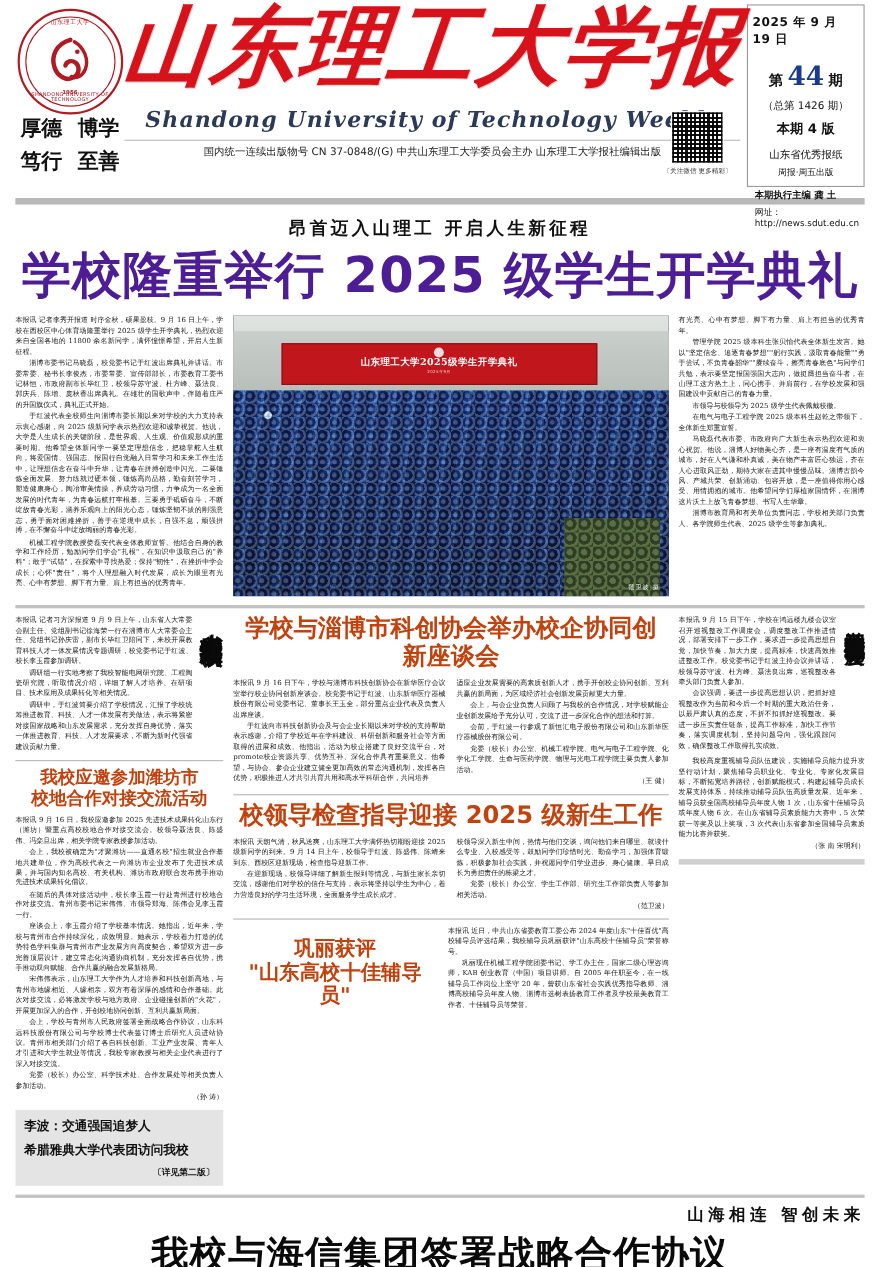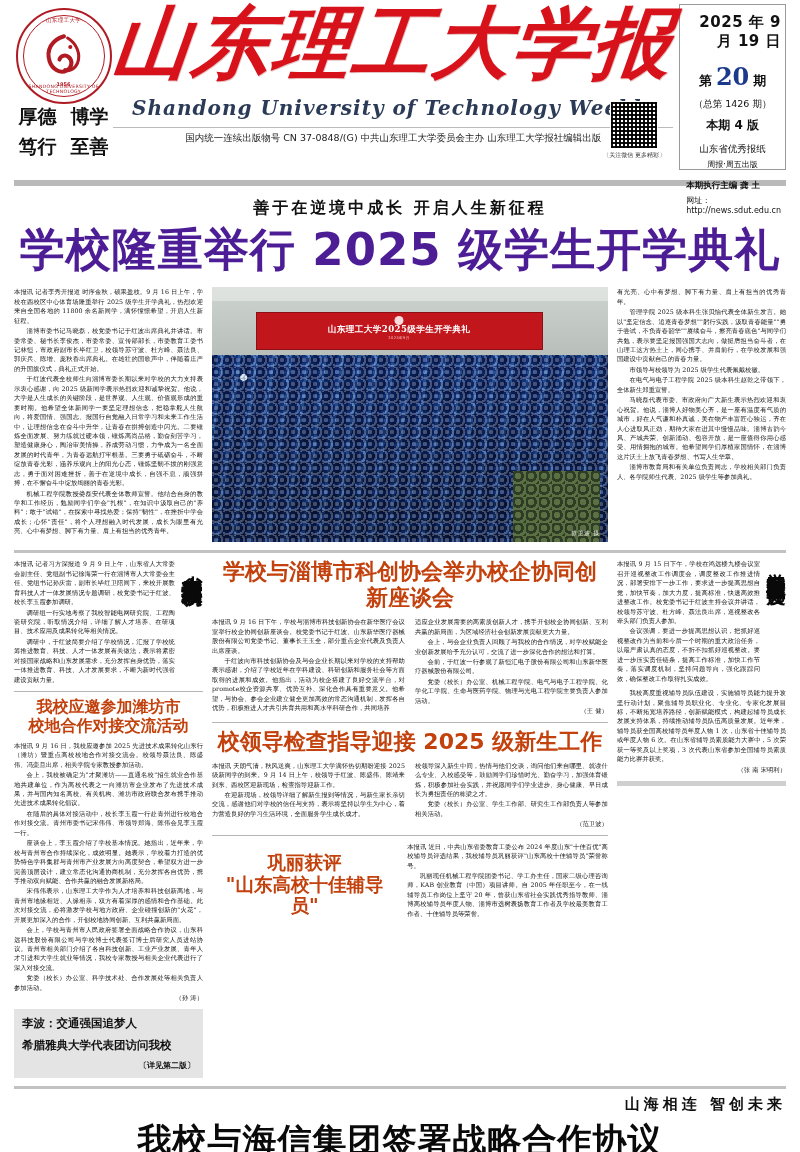--- a/index.html
+++ b/index.html
@@ -39,21 +39,21 @@
 
   .qr-wrap{position:absolute;right:8px;bottom:16px;width:62px;text-align:center;}
   .qr{width:46px;height:46px;margin:0 auto;background:
       repeating-linear-gradient(90deg,#111 0 2px,#fff 2px 4px),
       repeating-linear-gradient(0deg,#111 0 2px,#fff 2px 4px);
       background-blend-mode:multiply;border:1px solid #fff;}
   .qr-cap{font-size:6px;color:#333;margin-top:2px;white-space:nowrap;}
 
   .mast-right{width:112px;border:1px solid #9a9a9a;margin:4px 0 6px 6px;
               display:flex;flex-direction:column;align-items:center;padding:8px 4px;box-sizing:border-box;}
-  .mr-date{font-size:15px;font-weight:bold;letter-spacing:.5px;text-align:right;}
+  .mr-date{font-size:11px;font-weight:bold;letter-spacing:.5px;}
   .mr-issue{margin-top:11px;font-size:13px;font-weight:bold;display:flex;align-items:baseline;gap:4px;}
   .mr-issue b{font-size:24px;color:#1b3a8c;font-family:"DejaVu Serif","Liberation Serif",serif;}
   .mr-total{margin-top:7px;font-size:9.5px;}
   .mr-pages{margin-top:6px;font-size:12px;font-weight:bold;}
   .mr-award{margin-top:9px;font-size:9.5px;}
   .mr-freq{margin-top:3px;font-size:8px;}
   .mr-editor{margin-top:10px;font-size:8.5px;font-weight:bold;align-self:flex-start;padding-left:2px;}
   .mr-url{margin-top:3px;font-size:8px;align-self:flex-start;padding-left:2px;}
 
   .mast-bar{height:6px;background:#b9b9b9;margin:4px 0 0;}
@@ -160,36 +160,36 @@
       <div class="qr-wrap">
         <div class="qr"></div>
         <div class="qr-cap">〔关注微信 更多精彩〕</div>
       </div>
     </div>
 
     <div class="mast-right">
       <div class="mr-date">2025 年 9 月 19 日</div>
       <div class="mr-issue">
         <span>第</span>
-        <b>20</b>
+        <b>44</b>
         <span>期</span>
       </div>
       <div class="mr-total">（总第 1426 期）</div>
       <div class="mr-pages">本期 4 版</div>
       <div class="mr-award">山东省优秀报纸</div>
       <div class="mr-freq">周报·周五出版</div>
       <div class="mr-editor">本期执行主编  龚  土</div>
       <div class="mr-url">网址：http://news.sdut.edu.cn</div>
     </div>
   </div>
 
   <div class="mast-bar"></div>
 
   <div class="lead">
-    <div class="lead-kicker">善于在逆境中成长    开启人生新征程</div>
+    <div class="lead-kicker">昂首迈入山理工    开启人生新征程</div>
     <div class="lead-title">学校隆重举行 2025 级学生开学典礼</div>
   </div>
 
   <div class="grid">
 
     <div class="col colL bodytext">
       <p class="lede">本报讯   记者李秀开报道   时序金秋，硕果盈枝。9 月 16 日上午，学校在西校区中心体育场隆重举行 2025 级学生开学典礼，热烈欢迎来自全国各地的 11800 余名新同学，满怀憧憬希望，开启人生新征程。</p>
       <p>淄博市委书记马晓磊，校党委书记于红波出席典礼并讲话。市委常委、秘书长李俊杰，市委常委、宣传部部长，市委教育工委书记林恒，市政府副市长毕红卫，校领导苏守波、杜方峰、聂法良、郭庆兵、陈增、庞秋香出席典礼。在雄壮的国歌声中，伴随着庄严的升国旗仪式，典礼正式开始。</p>
       <p>于红波代表全校师生向淄博市委长期以来对学校的大力支持表示衷心感谢，向 2025 级新同学表示热烈欢迎和诚挚祝贺。他说，大学是人生成长的关键阶段，是世界观、人生观、价值观形成的重要时期。他希望全体新同学一要坚定理想信念，把稳掌舵人生航向，将爱国情、强国志、报国行自觉融入日常学习和未来工作生活中，让理想信念在奋斗中升华，让青春在拼搏创造中闪光。二要锤炼全面发展、努力练就过硬本领，锤炼高尚品格，勤奋刻苦学习，塑造健康身心，陶冶审美情操，养成劳动习惯，力争成为一名全面发展的时代青年，为青春远航打牢根基。三要勇于砥砺奋斗，不断绽放青春光彩，涵养乐观向上的阳光心态，锤炼坚韧不拔的刚强意志，勇于面对困难挫折，善于在逆境中成长，自强不息，顽强拼搏，在不懈奋斗中绽放绚丽的青春光彩。</p>
       <p>机械工程学院教授娄磊安代表全体教师宣誓。他结合自身的教学和工作经历，勉励同学们学会"扎根"，在知识中汲取自己的"养料"；敢于"试错"，在探索中寻找热爱；保持"韧性"，在挫折中学会成长；心怀"责任"，将个人理想融入时代发展，成长为眼里有光亮、心中有梦想、脚下有力量、肩上有担当的优秀青年。</p>

